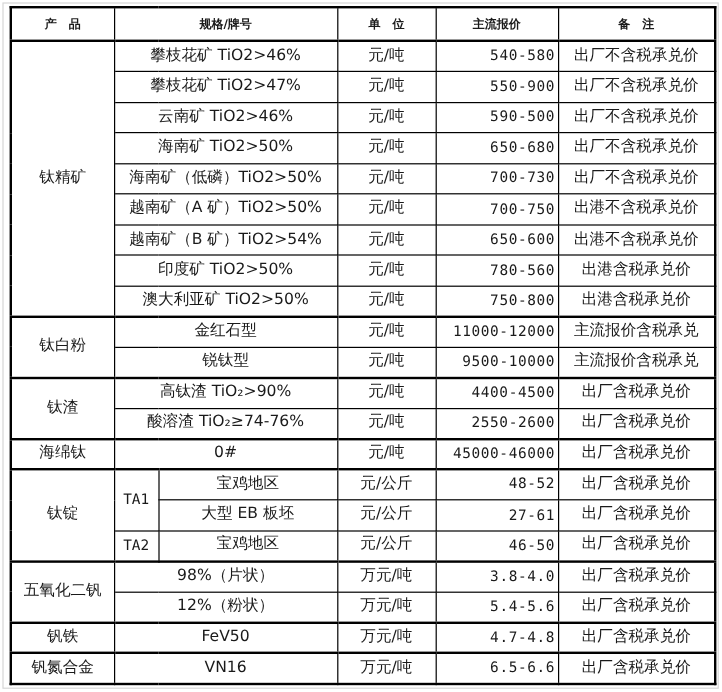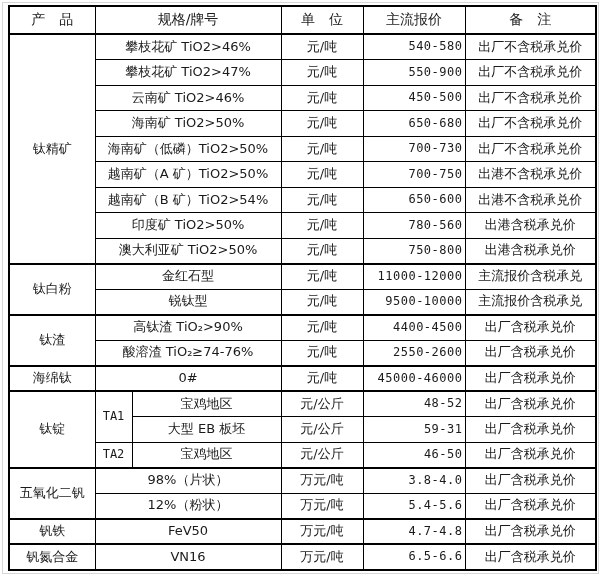--- a/index.html
+++ b/index.html
@@ -26,22 +26,22 @@
     border:1px solid #000;
     text-align:center;
     vertical-align:middle;
     padding:0 2px;
     font-size:13px;
     line-height:1.1;
     overflow:hidden;
     white-space:nowrap;
   }
   .price-table th{
-    font-weight:normal;
-    font-size:14px;
+    font-weight:bold;
+    font-size:10px;
     height:26px;
   }
   .price-table tr.data{height:25.5px;}
   .price-table tr.group-start th,
   .price-table tr.group-start td{border-top:2px solid #000;}
   .price-table td.num{
     font-family:"DejaVu Sans Mono","Liberation Mono",monospace;
     font-size:12px;
     letter-spacing:0.5px;
     text-align:right;
@@ -84,21 +84,21 @@
   </tr>
   <tr class="data">
     <td colspan="2">攀枝花矿 TiO2&gt;47%</td>
     <td>元/吨</td>
     <td class="num">550-900</td>
     <td>出厂不含税承兑价</td>
   </tr>
   <tr class="data">
     <td colspan="2">云南矿 TiO2&gt;46%</td>
     <td>元/吨</td>
-    <td class="num">450-500</td>
+    <td class="num">590-500</td>
     <td>出厂不含税承兑价</td>
   </tr>
   <tr class="data">
     <td colspan="2">海南矿 TiO2&gt;50%</td>
     <td>元/吨</td>
     <td class="num">650-680</td>
     <td>出厂不含税承兑价</td>
   </tr>
   <tr class="data">
     <td colspan="2">海南矿（低磷）TiO2&gt;50%</td>
@@ -171,21 +171,21 @@
     <td rowspan="3">钛锭</td>
     <td class="ta" rowspan="2">TA1</td>
     <td>宝鸡地区</td>
     <td>元/公斤</td>
     <td class="num">48-52</td>
     <td>出厂含税承兑价</td>
   </tr>
   <tr class="data">
     <td>大型 EB 板坯</td>
     <td>元/公斤</td>
-    <td class="num">59-31</td>
+    <td class="num">27-61</td>
     <td>出厂含税承兑价</td>
   </tr>
   <tr class="data">
     <td class="ta">TA2</td>
     <td>宝鸡地区</td>
     <td>元/公斤</td>
     <td class="num">46-50</td>
     <td>出厂含税承兑价</td>
   </tr>
 

